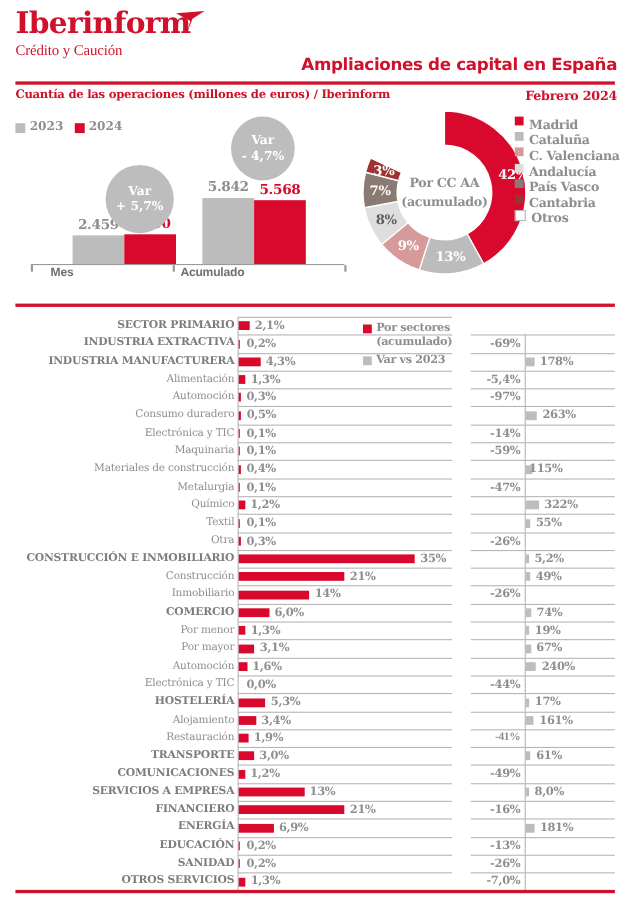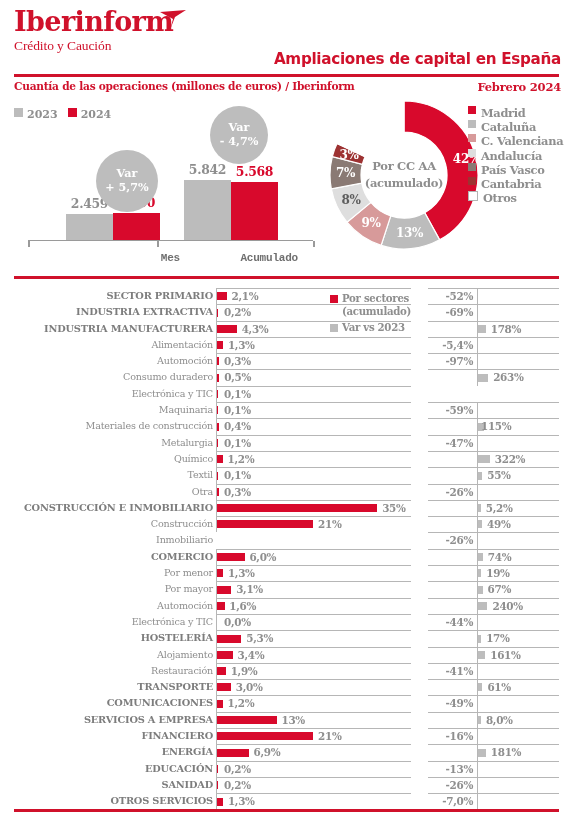--- a/index.html
+++ b/index.html
@@ -37,42 +37,42 @@
     color:#d0112b;letter-spacing:-0.25px;white-space:nowrap;
   }
   .subtitle-right{
     position:absolute;right:12px;top:80px;
     font-family:"DejaVu Serif",serif;font-weight:bold;font-size:11.5px;
     color:#d0112b;letter-spacing:-0.2px;white-space:nowrap;
   }
 
   
   .bar-legend{position:absolute;left:14px;top:108px;display:flex;align-items:center;gap:10px;}
-  .bl-item{display:flex;align-items:flex-start;gap:4px;}
+  .bl-item{display:flex;align-items:flex-end;gap:4px;}
   .bl-sw{width:9px;height:9px;display:inline-block;}
   .bl-lbl{font-family:"DejaVu Serif",serif;font-weight:bold;font-size:11px;color:#8e8e8e;}
 
   .barchart{position:absolute;left:14px;top:128px;width:300px;height:140px;}
   .axis{position:absolute;left:14px;bottom:27px;width:285px;height:1.5px;background:#9a9a9a;}
   .tick{position:absolute;width:1.5px;height:6px;background:#9a9a9a;bottom:21px;}
 
   .bar{position:absolute;bottom:28.5px;}
   .bar.gray{background:#bcbcbc;}
   .bar.red{background:#d8092c;}
 
   .barval{
     position:absolute;font-family:"DejaVu Serif",serif;font-weight:bold;font-size:12.4px;
     text-align:center;white-space:nowrap;letter-spacing:-0.3px;
   }
   .barval.gray{color:#8e8e8e;}
   .barval.red{color:#d8092c;}
 
   .catlabel{
-    position:absolute;bottom:4px;font-family:Liberation Mono, monospace;font-weight:bold;
-    font-size:11px;color:#6f6f6f;text-align:right;letter-spacing:-0.2px;
+    position:absolute;bottom:14px;font-family:Liberation Sans, sans-serif;font-weight:bold;
+    font-size:11px;color:#6f6f6f;text-align:left;letter-spacing:-0.2px;
   }
 
   .bubble{
     position:absolute;border-radius:50%;background:#bdbdbd;color:#ffffff;
     display:flex;flex-direction:column;align-items:center;justify-content:center;
     font-family:"DejaVu Serif",serif;font-weight:bold;line-height:1.22;
   }
   .bubble span{display:block;text-align:center;}
 
   
@@ -238,25 +238,20 @@
 
   <div id="sector-table">
       <div class="srow">
         <div class="slabel bold">SECTOR PRIMARIO</div>
         <div class="lplot">
           <div class="gline"></div>
           <div class="axisv"></div>
           <div class="lbar" style="width: 9.6075px;"></div>
           <div class="lval" style="left: 15.6075px;">2,1%</div>
         </div>
-        <div class="rplot">
-          <div class="gline"></div>
-          <div class="axisv"></div>
-          <div class="rval" style="right: 86px;">-52%</div>
-        </div>
       </div>
       <div class="srow">
         <div class="slabel bold">INDUSTRIA EXTRACTIVA</div>
         <div class="lplot">
           <div class="gline"></div>
           <div class="axisv"></div>
           <div class="lbar" style="width: 0.915px;"></div>
           <div class="lval" style="left: 8px;">0,2%</div>
         </div>
         <div class="rplot">
@@ -324,20 +319,25 @@
         </div>
       </div>
       <div class="srow">
         <div class="slabel">Electrónica y TIC</div>
         <div class="lplot">
           <div class="gline"></div>
           <div class="axisv"></div>
           <div class="lbar" style="width: 0.4575px;"></div>
           <div class="lval" style="left: 8px;">0,1%</div>
         </div>
+        <div class="rplot">
+          <div class="gline"></div>
+          <div class="axisv"></div>
+          <div class="rval" style="right: 86px;">-14%</div>
+        </div>
       </div>
       <div class="srow">
         <div class="slabel">Maquinaria</div>
         <div class="lplot">
           <div class="gline"></div>
           <div class="axisv"></div>
           <div class="lbar" style="width: 0.4575px;"></div>
           <div class="lval" style="left: 8px;">0,1%</div>
         </div>
         <div class="rplot">
@@ -444,20 +444,26 @@
         </div>
         <div class="rplot">
           <div class="gline"></div>
           <div class="axisv"></div>
           <div class="rbar" style="left: 50.2px; width: 3.88353px;"></div>
           <div class="rval" style="left: 59.0835px;">49%</div>
         </div>
       </div>
       <div class="srow">
         <div class="slabel">Inmobiliario</div>
+        <div class="lplot">
+          <div class="gline"></div>
+          <div class="axisv"></div>
+          <div class="lbar" style="width: 64.05px;"></div>
+          <div class="lval" style="left: 70.05px;">14%</div>
+        </div>
         <div class="rplot">
           <div class="gline"></div>
           <div class="axisv"></div>
           <div class="rval" style="right: 86px;">-26%</div>
         </div>
       </div>
       <div class="srow">
         <div class="slabel bold">COMERCIO</div>
         <div class="lplot">
           <div class="gline"></div>
@@ -564,21 +570,21 @@
         <div class="slabel">Restauración</div>
         <div class="lplot">
           <div class="gline"></div>
           <div class="axisv"></div>
           <div class="lbar" style="width: 8.6925px;"></div>
           <div class="lval" style="left: 14.6925px;">1,9%</div>
         </div>
         <div class="rplot">
           <div class="gline"></div>
           <div class="axisv"></div>
-          <div class="rval" style="right: 86px;">-41%</div>
+          <div class="rval" style="right: 86px; font-family: Liberation Serif, serif;">-41%</div>
         </div>
       </div>
       <div class="srow">
         <div class="slabel bold">TRANSPORTE</div>
         <div class="lplot">
           <div class="gline"></div>
           <div class="axisv"></div>
           <div class="lbar" style="width: 13.725px;"></div>
           <div class="lval" style="left: 19.725px;">3,0%</div>
         </div>

